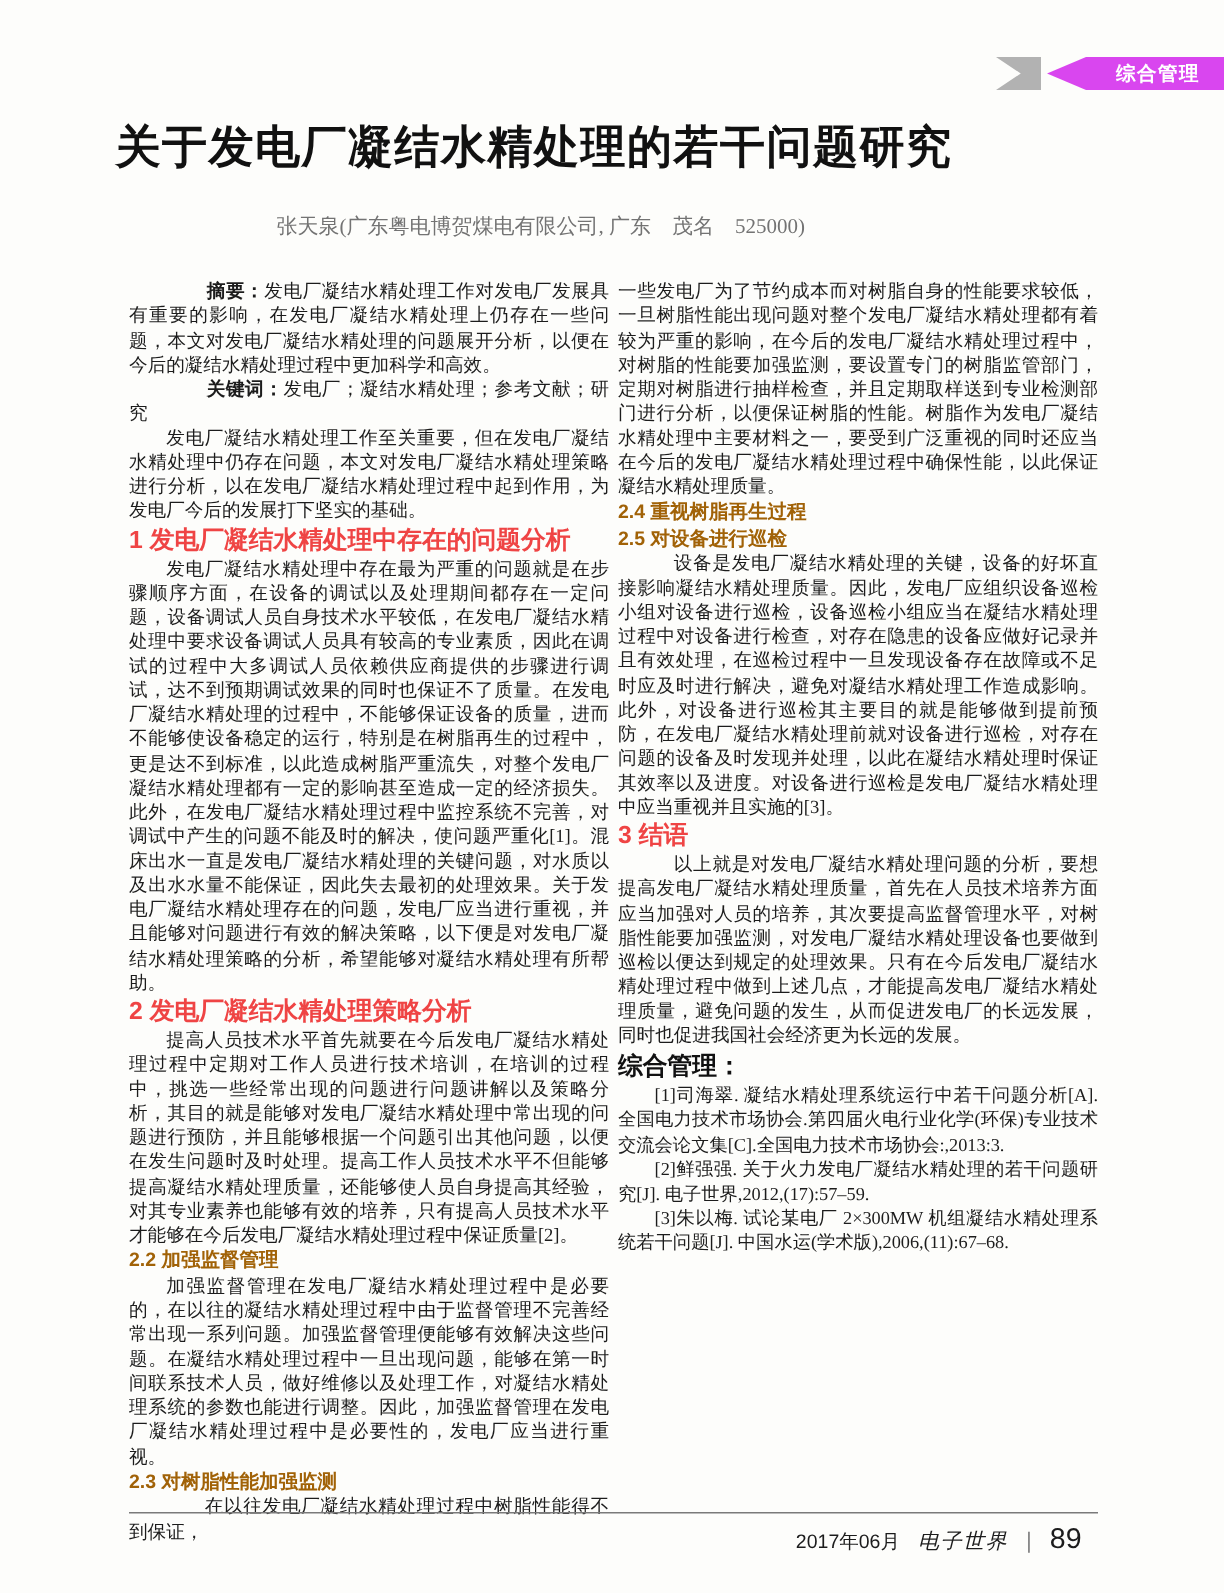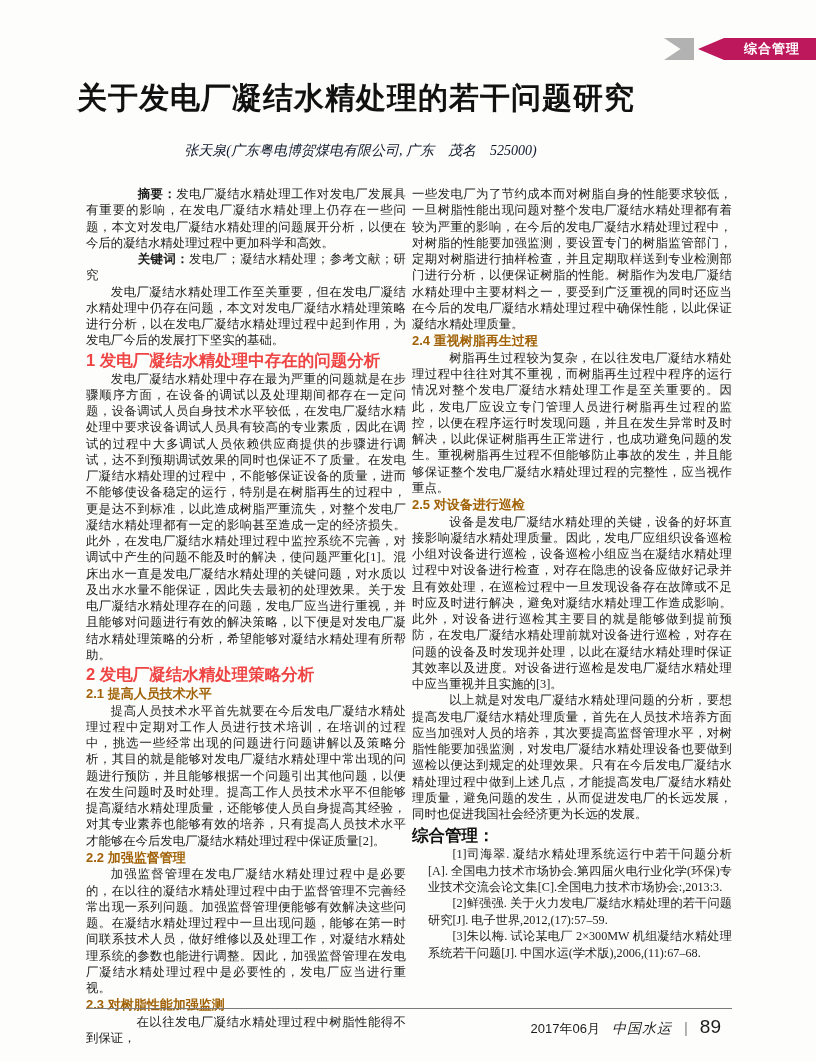--- a/index.html
+++ b/index.html
@@ -27,21 +27,21 @@
     display: flex;
     align-items: stretch;
   }
   .ribbon-chevron {
     width: 30px;
     background: #b2b2b2;
     clip-path: polygon(0 0, 100% 0, 100% 100%, 0 100%, 55% 50%);
   }
   .ribbon-gap { width: 4px; }
   .ribbon-body {
-    background: #be185d;
+    background: #d946ef;
     color: #ffffff;
     font-family: "Liberation Sans", sans-serif;
     font-weight: bold;
     font-size: 13px;
     letter-spacing: 1px;
     display: flex;
     align-items: center;
     padding: 0 16px 0 46px;
     clip-path: polygon(26px 0, 100% 0, 100% 100%, 26px 100%, 0 50%);
   }
@@ -59,22 +59,21 @@
     letter-spacing: 1px;
     color: #111;
   }
   .doc-author {
     position: absolute;
     top: 142px;
     left: 0;
     width: 721px;
     text-align: center;
     font-size: 14px;
-    color: #0f172a;
-    font-style: italic;
+    color: #737373;
   }
 
   
   .col {
     position: absolute;
     top: 186px;
     width: 320px;
     font-size: 12.4px;
     line-height: 16.25px;
     text-align: justify;
@@ -115,21 +114,20 @@
     font-family: "Liberation Sans", "DejaVu Sans", sans-serif;
     font-weight: bold;
     font-size: 16.5px;
     line-height: 22px;
     color: #111;
   }
   .ref-item {
     text-indent: 2em;
     font-size: 12.2px;
     line-height: 16.4px;
-    margin-left: 16px;
   }
 
   
   .footer-rule {
     position: absolute;
     left: 86px;
     top: 1008px;
     width: 646px;
     border-top: 1px solid #7a7a7a;
   }
@@ -179,49 +177,48 @@
 
     <p class="p-indent"><span class="h-abstract-lead">关键词：</span><span>发电厂；凝结水精处理；参考文献；研究</span></p>
 
     <p class="p-indent">发电厂凝结水精处理工作至关重要，但在发电厂凝结水精处理中仍存在问题，本文对发电厂凝结水精处理策略进行分析，以在发电厂凝结水精处理过程中起到作用，为发电厂今后的发展打下坚实的基础。</p>
 
     <h1 class="sec">1 发电厂凝结水精处理中存在的问题分析</h1>
     <p class="p-indent">发电厂凝结水精处理中存在最为严重的问题就是在步骤顺序方面，在设备的调试以及处理期间都存在一定问题，设备调试人员自身技术水平较低，在发电厂凝结水精处理中要求设备调试人员具有较高的专业素质，因此在调试的过程中大多调试人员依赖供应商提供的步骤进行调试，达不到预期调试效果的同时也保证不了质量。在发电厂凝结水精处理的过程中，不能够保证设备的质量，进而不能够使设备稳定的运行，特别是在树脂再生的过程中，更是达不到标准，以此造成树脂严重流失，对整个发电厂凝结水精处理都有一定的影响甚至造成一定的经济损失。此外，在发电厂凝结水精处理过程中监控系统不完善，对调试中产生的问题不能及时的解决，使问题严重化[1]。混床出水一直是发电厂凝结水精处理的关键问题，对水质以及出水水量不能保证，因此失去最初的处理效果。关于发电厂凝结水精处理存在的问题，发电厂应当进行重视，并且能够对问题进行有效的解决策略，以下便是对发电厂凝结水精处理策略的分析，希望能够对凝结水精处理有所帮助。</p>
 
     <h1 class="sec">2 发电厂凝结水精处理策略分析</h1>
 
-    <h2 class="subsec">2.1 提高人员技术水平</h2>
     <p class="p-indent">提高人员技术水平首先就要在今后发电厂凝结水精处理过程中定期对工作人员进行技术培训，在培训的过程中，挑选一些经常出现的问题进行问题讲解以及策略分析，其目的就是能够对发电厂凝结水精处理中常出现的问题进行预防，并且能够根据一个问题引出其他问题，以便在发生问题时及时处理。提高工作人员技术水平不但能够提高凝结水精处理质量，还能够使人员自身提高其经验，对其专业素养也能够有效的培养，只有提高人员技术水平才能够在今后发电厂凝结水精处理过程中保证质量[2]。</p>
 
     <h2 class="subsec">2.2 加强监督管理</h2>
     <p class="p-indent">加强监督管理在发电厂凝结水精处理过程中是必要的，在以往的凝结水精处理过程中由于监督管理不完善经常出现一系列问题。加强监督管理便能够有效解决这些问题。在凝结水精处理过程中一旦出现问题，能够在第一时间联系技术人员，做好维修以及处理工作，对凝结水精处理系统的参数也能进行调整。因此，加强监督管理在发电厂凝结水精处理过程中是必要性的，发电厂应当进行重视。</p>
 
     <h2 class="subsec">2.3 对树脂性能加强监测</h2>
     <p class="p-indent">　　在以往发电厂凝结水精处理过程中树脂性能得不到保证，</p>
   </div>
 
   <div class="col col-right">
 
     <p>一些发电厂为了节约成本而对树脂自身的性能要求较低，一旦树脂性能出现问题对整个发电厂凝结水精处理都有着较为严重的影响，在今后的发电厂凝结水精处理过程中，对树脂的性能要加强监测，要设置专门的树脂监管部门，定期对树脂进行抽样检查，并且定期取样送到专业检测部门进行分析，以便保证树脂的性能。树脂作为发电厂凝结水精处理中主要材料之一，要受到广泛重视的同时还应当在今后的发电厂凝结水精处理过程中确保性能，以此保证凝结水精处理质量。</p>
 
     <h2 class="subsec">2.4 重视树脂再生过程</h2>
-    <p class="p-indent3">树脂再生过程较为复杂，在以往发电厂凝结水精处理过程中往往对其不重视，而树脂再生过程中程序的运行情况对整个发电厂凝结水精处理工作是至关重要的。因此，发电厂应设立专门管理人员进行树脂再生过程的监控，以便在程序运行时发现问题，并且在发生异常时及时解决，以此保证树脂再生正常进行，也成功避免问题的发生。重视树脂再生过程不但能够防止事故的发生，并且能够保证整个发电厂凝结水精处理过程的完整性，应当视作重点。</p>
 
     <h2 class="subsec">2.5 对设备进行巡检</h2>
     <p class="p-indent3">设备是发电厂凝结水精处理的关键，设备的好坏直接影响凝结水精处理质量。因此，发电厂应组织设备巡检小组对设备进行巡检，设备巡检小组应当在凝结水精处理过程中对设备进行检查，对存在隐患的设备应做好记录并且有效处理，在巡检过程中一旦发现设备存在故障或不足时应及时进行解决，避免对凝结水精处理工作造成影响。此外，对设备进行巡检其主要目的就是能够做到提前预防，在发电厂凝结水精处理前就对设备进行巡检，对存在问题的设备及时发现并处理，以此在凝结水精处理时保证其效率以及进度。对设备进行巡检是发电厂凝结水精处理中应当重视并且实施的[3]。</p>
 
+    <h1 class="sec">3 结语</h1>
     <p class="p-indent3">以上就是对发电厂凝结水精处理问题的分析，要想提高发电厂凝结水精处理质量，首先在人员技术培养方面应当加强对人员的培养，其次要提高监督管理水平，对树脂性能要加强监测，对发电厂凝结水精处理设备也要做到巡检以便达到规定的处理效果。只有在今后发电厂凝结水精处理过程中做到上述几点，才能提高发电厂凝结水精处理质量，避免问题的发生，从而促进发电厂的长远发展，同时也促进我国社会经济更为长远的发展。</p>
 
     <h1 class="refs">综合管理：</h1>
     <p class="ref-item">[1]司海翠. 凝结水精处理系统运行中若干问题分析[A]. 全国电力技术市场协会.第四届火电行业化学(环保)专业技术交流会论文集[C].全国电力技术市场协会:,2013:3.</p>
     <p class="ref-item">[2]鲜强强. 关于火力发电厂凝结水精处理的若干问题研究[J]. 电子世界,2012,(17):57–59.</p>
     <p class="ref-item">[3]朱以梅. 试论某电厂 2×300MW 机组凝结水精处理系统若干问题[J]. 中国水运(学术版),2006,(11):67–68.</p>
   </div>
 
   <div class="footer-rule"></div>
   <div class="footer">
     <span>2017年06月</span>
-    <span class="footer-journal">中国水运</span>
+    <span class="footer-journal">电子世界</span>
     <span class="footer-sep">|</span>
     <span class="footer-page">89</span>
   </div>
 
 </div>
 
 </body></html>

